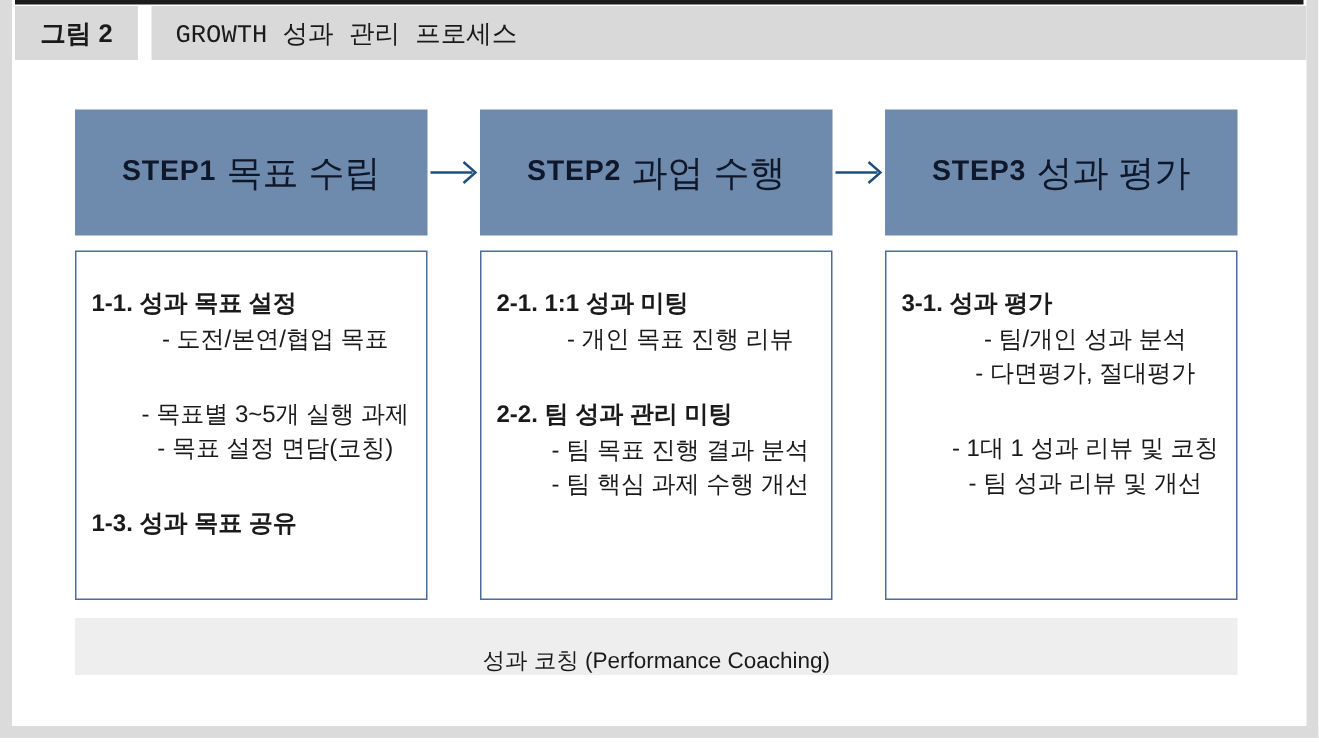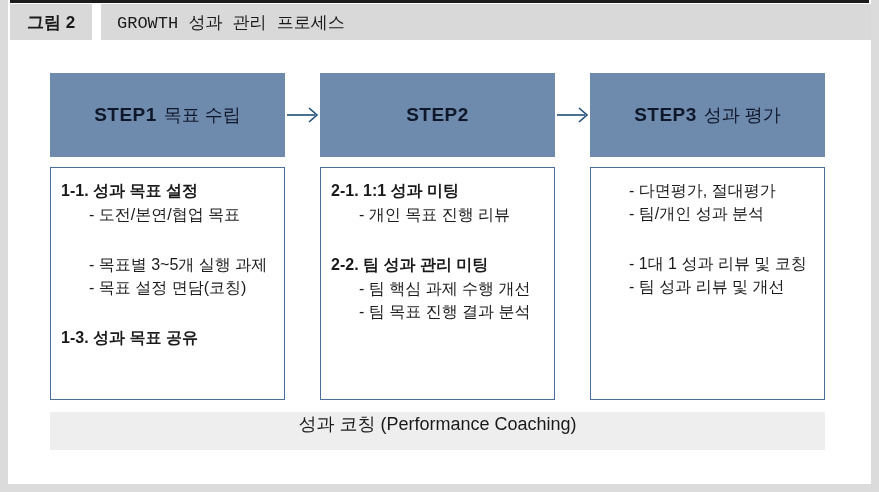--- a/index.html
+++ b/index.html
@@ -76,21 +76,21 @@
     align-items: center;
     justify-content: center;
     gap: 7px;
   }
   .step-number {
     font-weight: bold;
     font-size: 19px;
     letter-spacing: 0.5px;
   }
   .step-title {
-    font-size: 18px;
+    font-size: 24px;
   }
 
   .arrow-cell {
     width: 35px;
     flex: 0 0 auto;
     height: 84px;
     display: flex;
     align-items: center;
     justify-content: center;
     color: var(--arrow, #1f4e79);
@@ -98,39 +98,40 @@
 
   .step-body {
     margin-top: 10px;
     height: 233px;
     box-sizing: border-box;
     border: 1px solid var(--body-border, #4a6d99);
     background: #ffffff;
     padding: 11px 6px 0 10px;
     font-size: 16px;
   }
-  .section { margin-bottom: 27px; }
+  .section { margin-bottom: 27px; margin-top: 12px; }
   .sec-heading {
     font-weight: bold;
     line-height: 24px;
   }
   .sec-item {
     padding-left: 28px;
     line-height: 23px;
+    text-align: center;
   }
 
   .coaching-bar {
     margin: 12px 0 0 42px;
     width: 775px;
     height: 38px;
     background: var(--footer-bg, #eeeeee);
     display: flex;
-    align-items: flex-start;
-    justify-content: center;
-    font-size: 18px;
+    align-items: flex-end;
+    justify-content: center;
+    font-size: 15px;
   }
 </style>
 </head>
 <body>
 
 <div class="canvas">
   <div class="top-rule"></div>
 
   <div class="fig-header">
     <div class="fig-label">그림 2</div>
@@ -162,50 +163,52 @@
   <div class="arrow-cell">
     <svg width="34" height="18" viewBox="0 0 34 18" aria-hidden="true">
       <line x1="1" y1="9" x2="29" y2="9" stroke="currentColor" stroke-width="1.6"></line>
       <polyline points="23,2 31,9 23,16" fill="none" stroke="currentColor" stroke-width="1.6"></polyline>
     </svg>
   </div>
 
   <div class="step-col">
     <div class="step-header">
       <div class="step-number">STEP2</div>
+      <div class="step-title">과업 수행</div>
     </div>
     <div class="step-body">
             <div class="section">
               <div class="sec-heading">2-1. 1:1 성과 미팅</div>
               <div class="sec-item">- 개인 목표 진행 리뷰</div>
             </div>
             <div class="section">
               <div class="sec-heading">2-2. 팀 성과 관리 미팅</div>
+              <div class="sec-item">- 팀 목표 진행 결과 분석</div>
               <div class="sec-item">- 팀 핵심 과제 수행 개선</div>
-              <div class="sec-item">- 팀 목표 진행 결과 분석</div>
             </div>
           </div>
   </div>
 
   <div class="arrow-cell">
     <svg width="34" height="18" viewBox="0 0 34 18" aria-hidden="true">
       <line x1="1" y1="9" x2="29" y2="9" stroke="currentColor" stroke-width="1.6"></line>
       <polyline points="23,2 31,9 23,16" fill="none" stroke="currentColor" stroke-width="1.6"></polyline>
     </svg>
   </div>
 
   <div class="step-col">
     <div class="step-header">
       <div class="step-number">STEP3</div>
       <div class="step-title">성과 평가</div>
     </div>
     <div class="step-body">
             <div class="section">
+              <div class="sec-heading">3-1. 성과 평가</div>
+              <div class="sec-item">- 팀/개인 성과 분석</div>
               <div class="sec-item">- 다면평가, 절대평가</div>
-              <div class="sec-item">- 팀/개인 성과 분석</div>
             </div>
             <div class="section">
               <div class="sec-item">- 1대 1 성과 리뷰 및 코칭</div>
               <div class="sec-item">- 팀 성과 리뷰 및 개선</div>
             </div>
           </div>
   </div>
 </div>
   </div>
 

